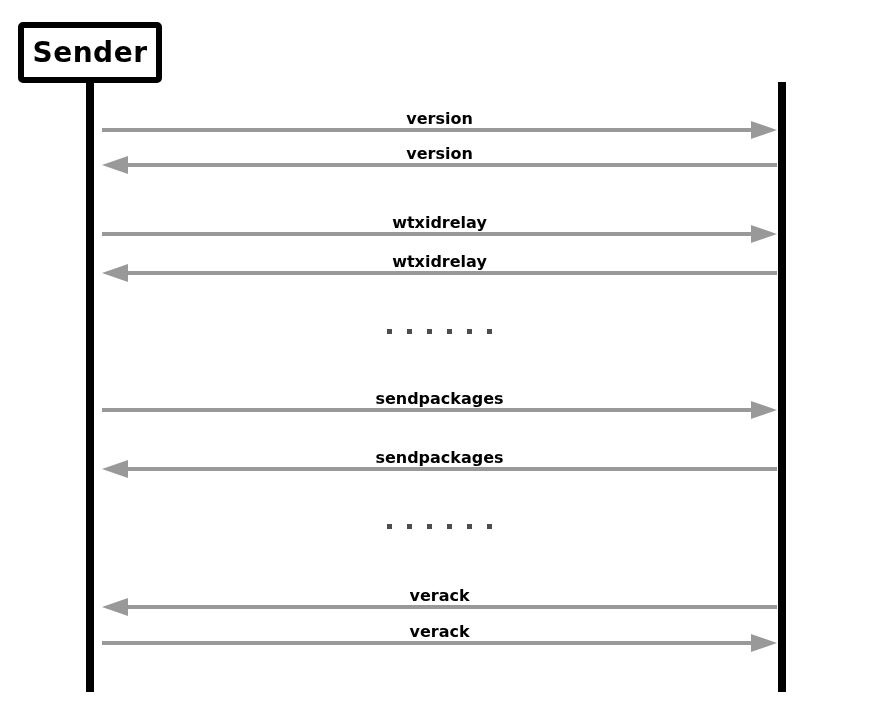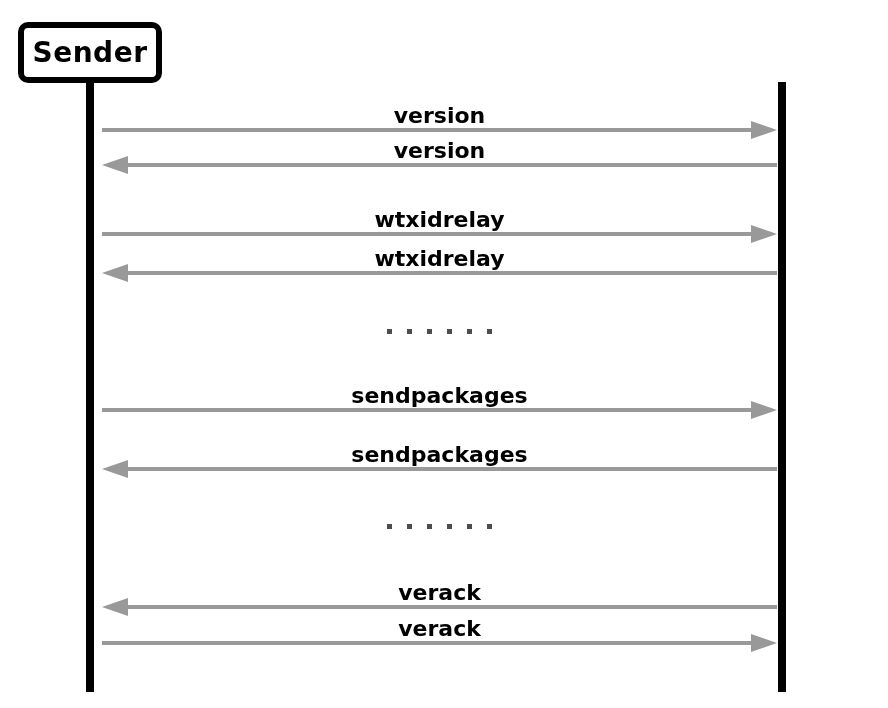--- a/index.html
+++ b/index.html
@@ -8,21 +8,21 @@
     width: 888px;
     height: 708px;
     background: var(--background, #ffffff);
     font-family: "DejaVu Sans", "Liberation Sans", sans-serif;
     overflow: hidden;
   }
   .actor {
     position: absolute;
     box-sizing: border-box;
     border: 6px solid var(--actor-border, #000000);
-    border-radius: 10px;
+    border-radius: 5px;
     background: #ffffff;
     display: flex;
     align-items: center;
     justify-content: center;
     font-weight: 700;
     font-size: 28px;
     color: var(--label, #000000);
     letter-spacing: 0.5px;
   }
   .actor.sender   { left: 18px;  top: 22px; width: 144px; height: 61px; }
@@ -64,21 +64,21 @@
     border-right: 26px solid var(--arrow, #999999);
     border-top: 9px solid transparent;
     border-bottom: 9px solid transparent;
   }
   .msg-label {
     position: absolute;
     left: 0; right: 0;
     bottom: 5px;
     text-align: center;
     font-weight: 700;
-    font-size: 22px;
+    font-size: 16px;
     line-height: 1;
     color: var(--label, #000000);
     white-space: nowrap;
   }
   .msg.ellipsis {
     height: 5px;
     display: flex;
     justify-content: center;
     align-items: center;
     gap: 15px;

